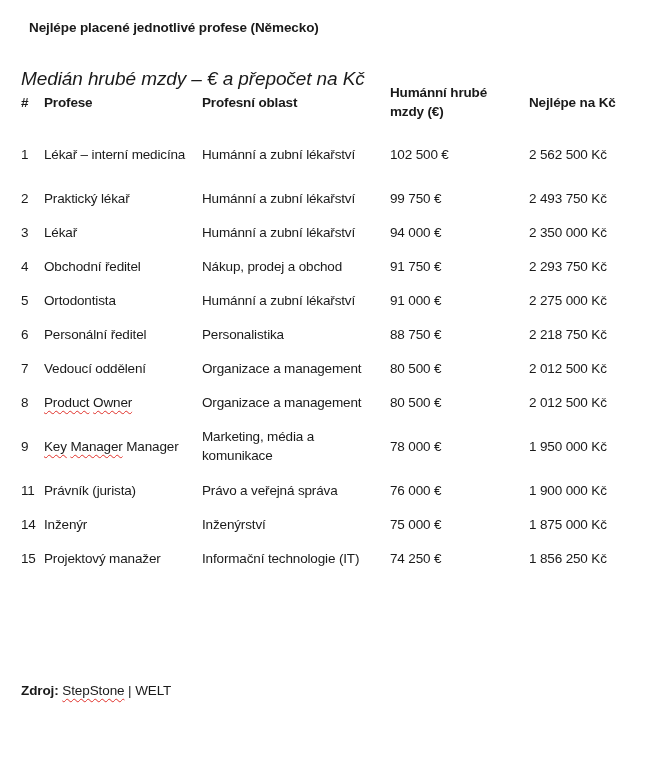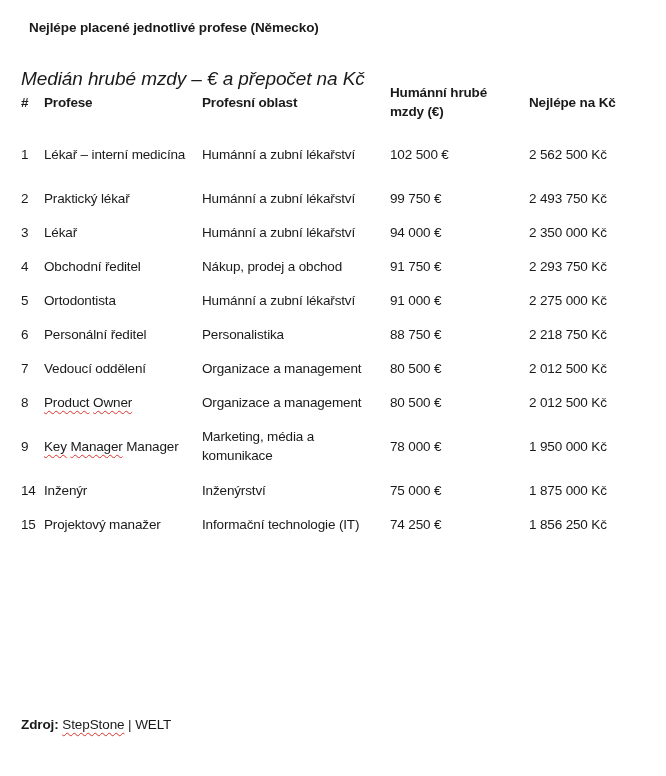--- a/index.html
+++ b/index.html
@@ -22,21 +22,21 @@
   table.salary td { height: 34px; }
   table.salary tr.tall td { height: 54px; }
   col.c-num { width: 23px; }
   col.c-prof { width: 158px; }
   col.c-area { width: 188px; }
   col.c-eur { width: 139px; }
   col.c-czk { width: 102px; }
   td.czk { font-weight: normal; }
   td.num { padding-right: 0; }
   .spell { text-decoration: underline wavy #e0302a; text-decoration-thickness: 1px; text-underline-offset: 3px; }
-  .footer { position: absolute; left: 21px; top: 715px; font-size: 13.5px; line-height: 20px; letter-spacing: -0.1px; }
+  .footer { position: absolute; left: 21px; top: 681px; font-size: 13.5px; line-height: 20px; letter-spacing: -0.1px; }
   .footer b { font-weight: bold; }
 </style>
 </head>
 <body>
 
 <div class="title">Nejlépe placené jednotlivé profese (Německo)</div>
 <div class="subtitle">Medián hrubé mzdy – € a přepočet na Kč</div>
 
 <table class="salary">
   <colgroup>
@@ -113,20 +113,27 @@
         <td class="czk">2 012 500 Kč</td>
       </tr>
       <tr class="tall">
         <td class="num">9</td>
         <td class="prof"><span class="spell">Key</span> <span class="spell">Manager</span> <span>Manager</span></td>
         <td class="area">Marketing, média a komunikace</td>
         <td class="eur">78 000 €</td>
         <td class="czk">1 950 000 Kč</td>
       </tr>
       <tr>
+        <td class="num">11</td>
+        <td class="prof">Právník (jurista)</td>
+        <td class="area">Právo a veřejná správa</td>
+        <td class="eur">76 000 €</td>
+        <td class="czk">1 900 000 Kč</td>
+      </tr>
+      <tr>
         <td class="num">14</td>
         <td class="prof">Inženýr</td>
         <td class="area">Inženýrství</td>
         <td class="eur">75 000 €</td>
         <td class="czk">1 875 000 Kč</td>
       </tr>
       <tr>
         <td class="num">15</td>
         <td class="prof">Projektový manažer</td>
         <td class="area">Informační technologie (IT)</td>

